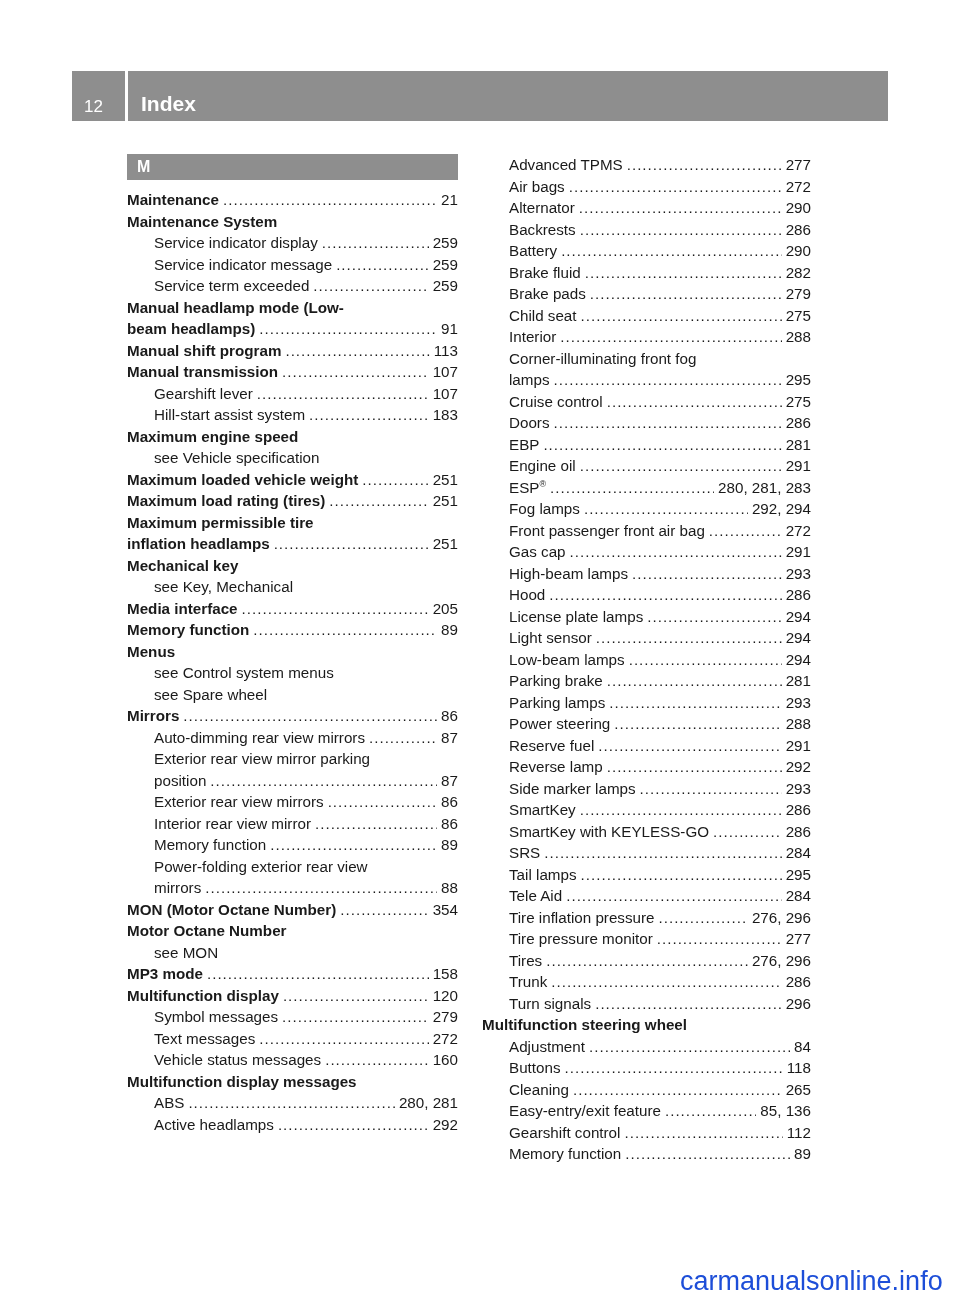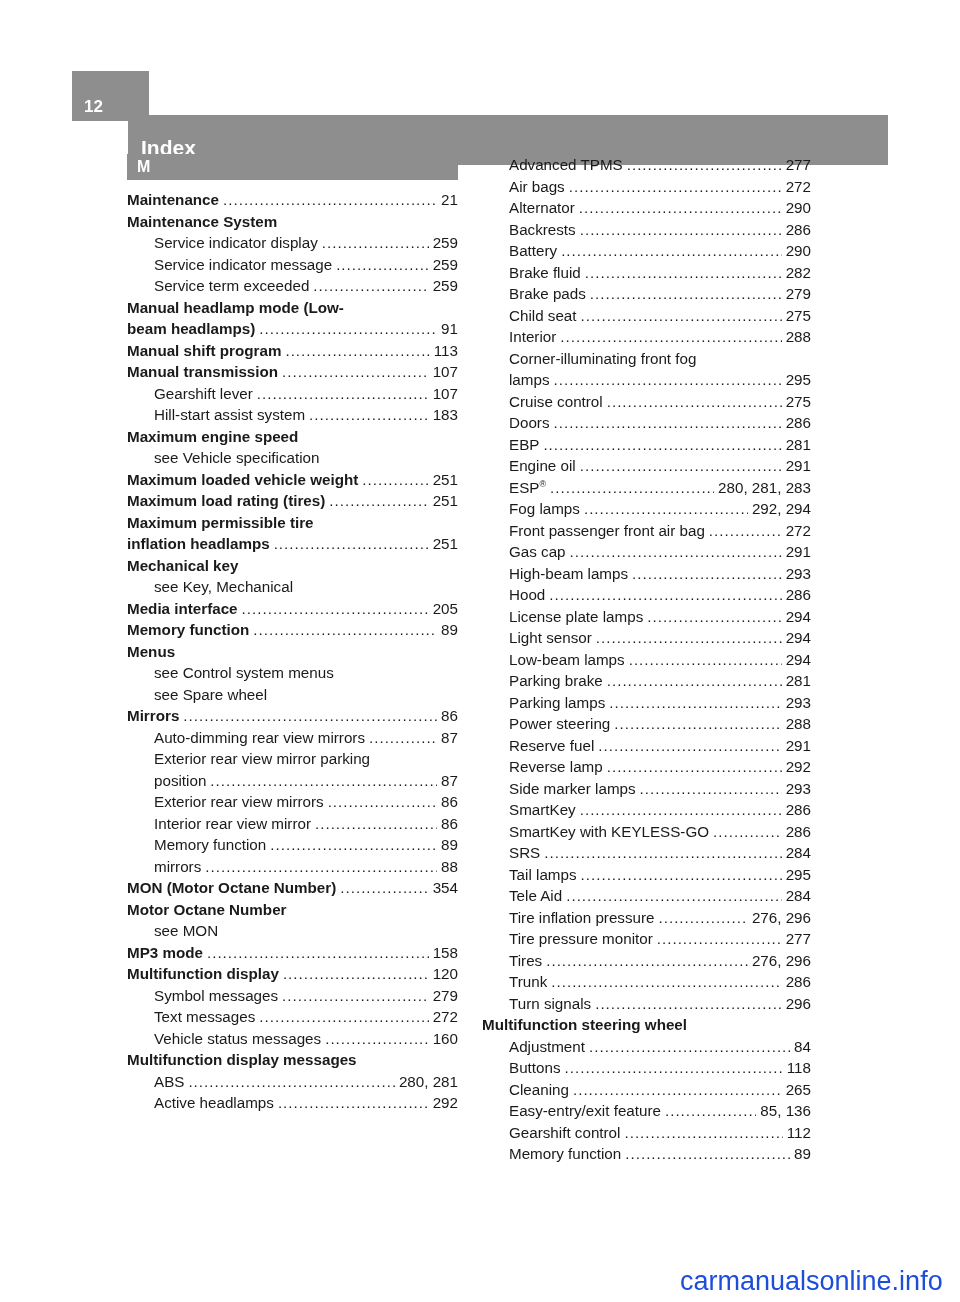--- a/index.html
+++ b/index.html
@@ -1,23 +1,23 @@
 <!DOCTYPE html>
 <html><head>
   <meta charset="utf-8">
   <style>
     html, body { margin: 0; padding: 0; background: #ffffff; }
     body { width: 960px; height: 1302px; position: relative; overflow: hidden;
            font-family: "Liberation Sans", "DejaVu Sans", sans-serif; color: #1a1a1a; }
-    .hdr-num { position: absolute; left: 72px; top: 71px; width: 77px; height: 50px;
-               background: #8e8e8e; color: #fff; font-weight: bold; font-size: 17px;
+    .hdr-num { position: absolute; left: 72px; top: 71px; width: 53px; height: 50px;
+               background: #8e8e8e; color: #fff; font-weight: normal; font-size: 17px;
                box-sizing: border-box; padding: 26px 0 0 12px; }
     .hdr-title { position: absolute; left: 128px; top: 71px; width: 760px; height: 50px;
                  background: #8e8e8e; color: #fff; font-weight: bold; font-size: 21px;
-                 box-sizing: border-box; padding: 21px 0 0 13px; margin-top: 44px; }
+                 box-sizing: border-box; padding: 21px 0 0 13px; }
     .col { position: absolute; top: 154px; }
     .col-left { left: 127px; width: 331px; }
     .col-right { left: 482px; width: 329px; top: 154px; }
     .section-bar { height: 26px; background: #8e8e8e; color: #fff; font-weight: bold;
                    font-size: 16px; box-sizing: border-box; padding: 4px 0 0 10px;
                    margin-bottom: 9px; }
     .entry { display: flex; align-items: baseline; height: 21.5px; line-height: 21.5px;
              font-size: 15.2px; white-space: nowrap; }
     .entry.sub { padding-left: 27px; }
     .entry.bold .label { font-weight: bold; }
@@ -188,20 +188,25 @@
       <div class="entry sub">
         <span class="label">Interior rear view mirror</span>
         <span class="dots"></span>
         <span class="page">86</span>
       </div>
       <div class="entry sub">
         <span class="label">Memory function</span>
         <span class="dots"></span>
         <span class="page">89</span>
       </div>
+      <div class="entry sub nodots">
+        <span class="label">Power-folding exterior rear view</span>
+        <span class="dots"></span>
+        <span class="page"></span>
+      </div>
       <div class="entry sub">
         <span class="label">mirrors</span>
         <span class="dots"></span>
         <span class="page">88</span>
       </div>
       <div class="entry bold">
         <span class="label">MON (Motor Octane Number)</span>
         <span class="dots"></span>
         <span class="page">354</span>
       </div>

